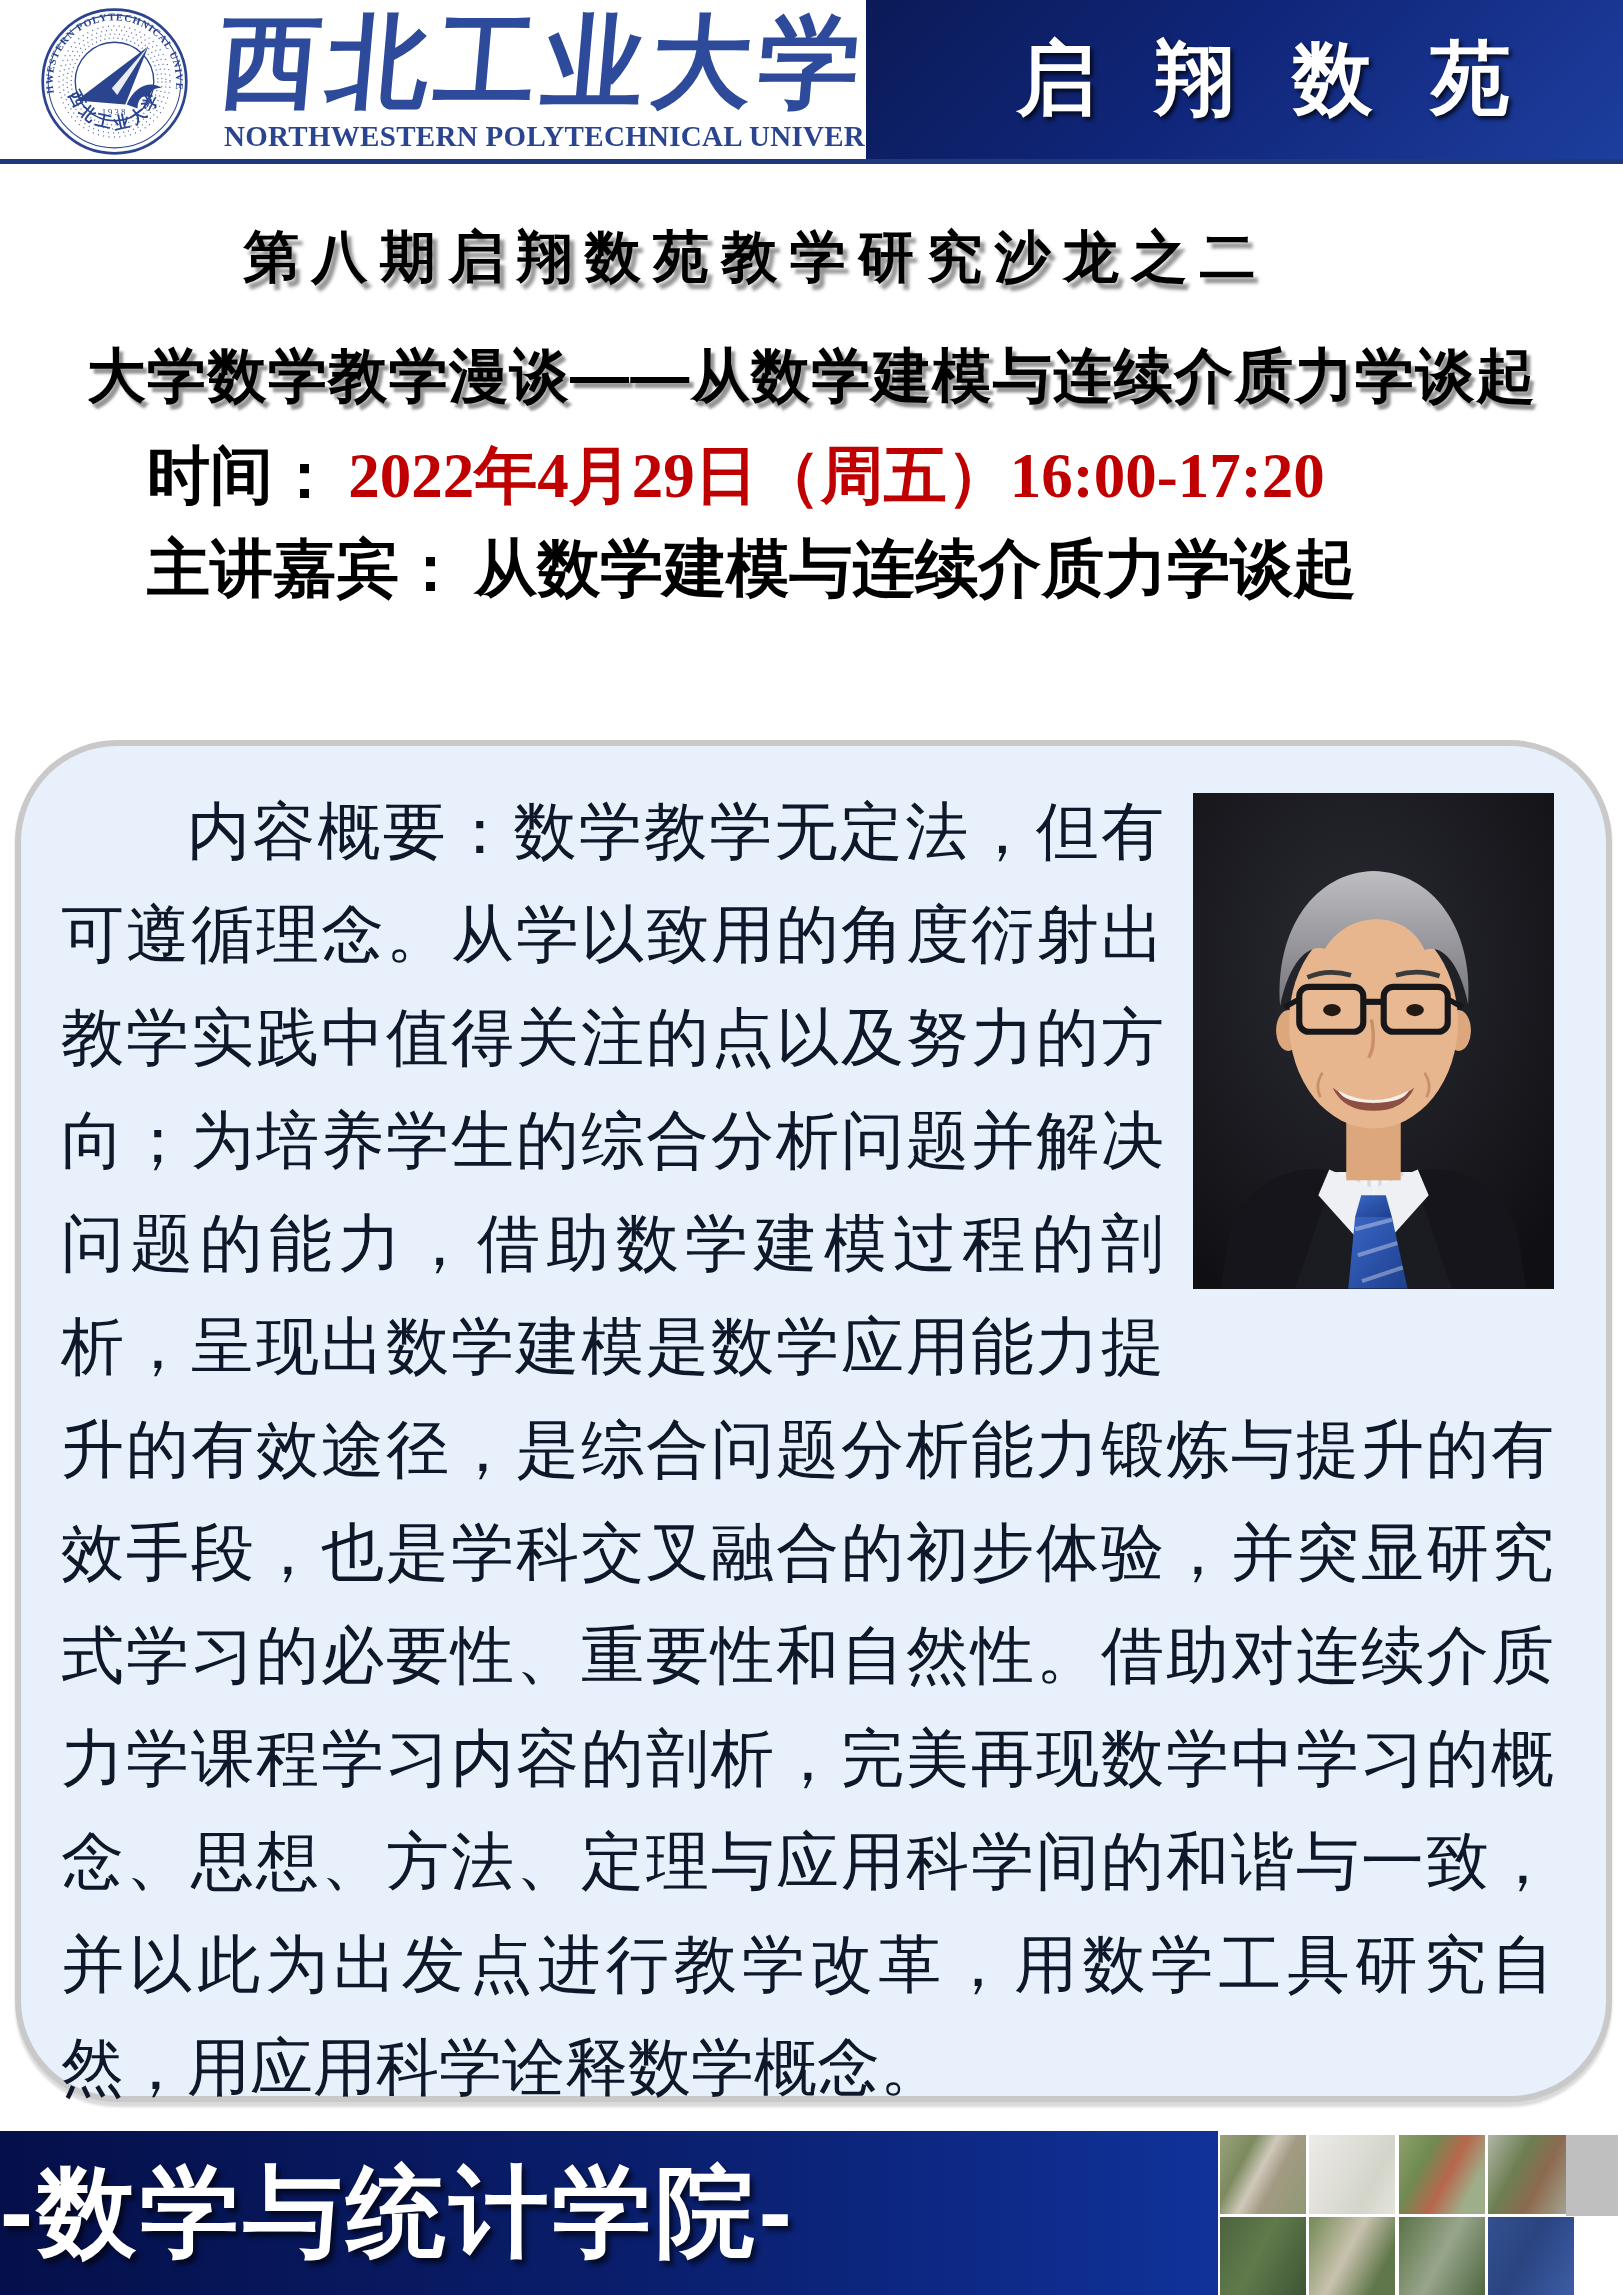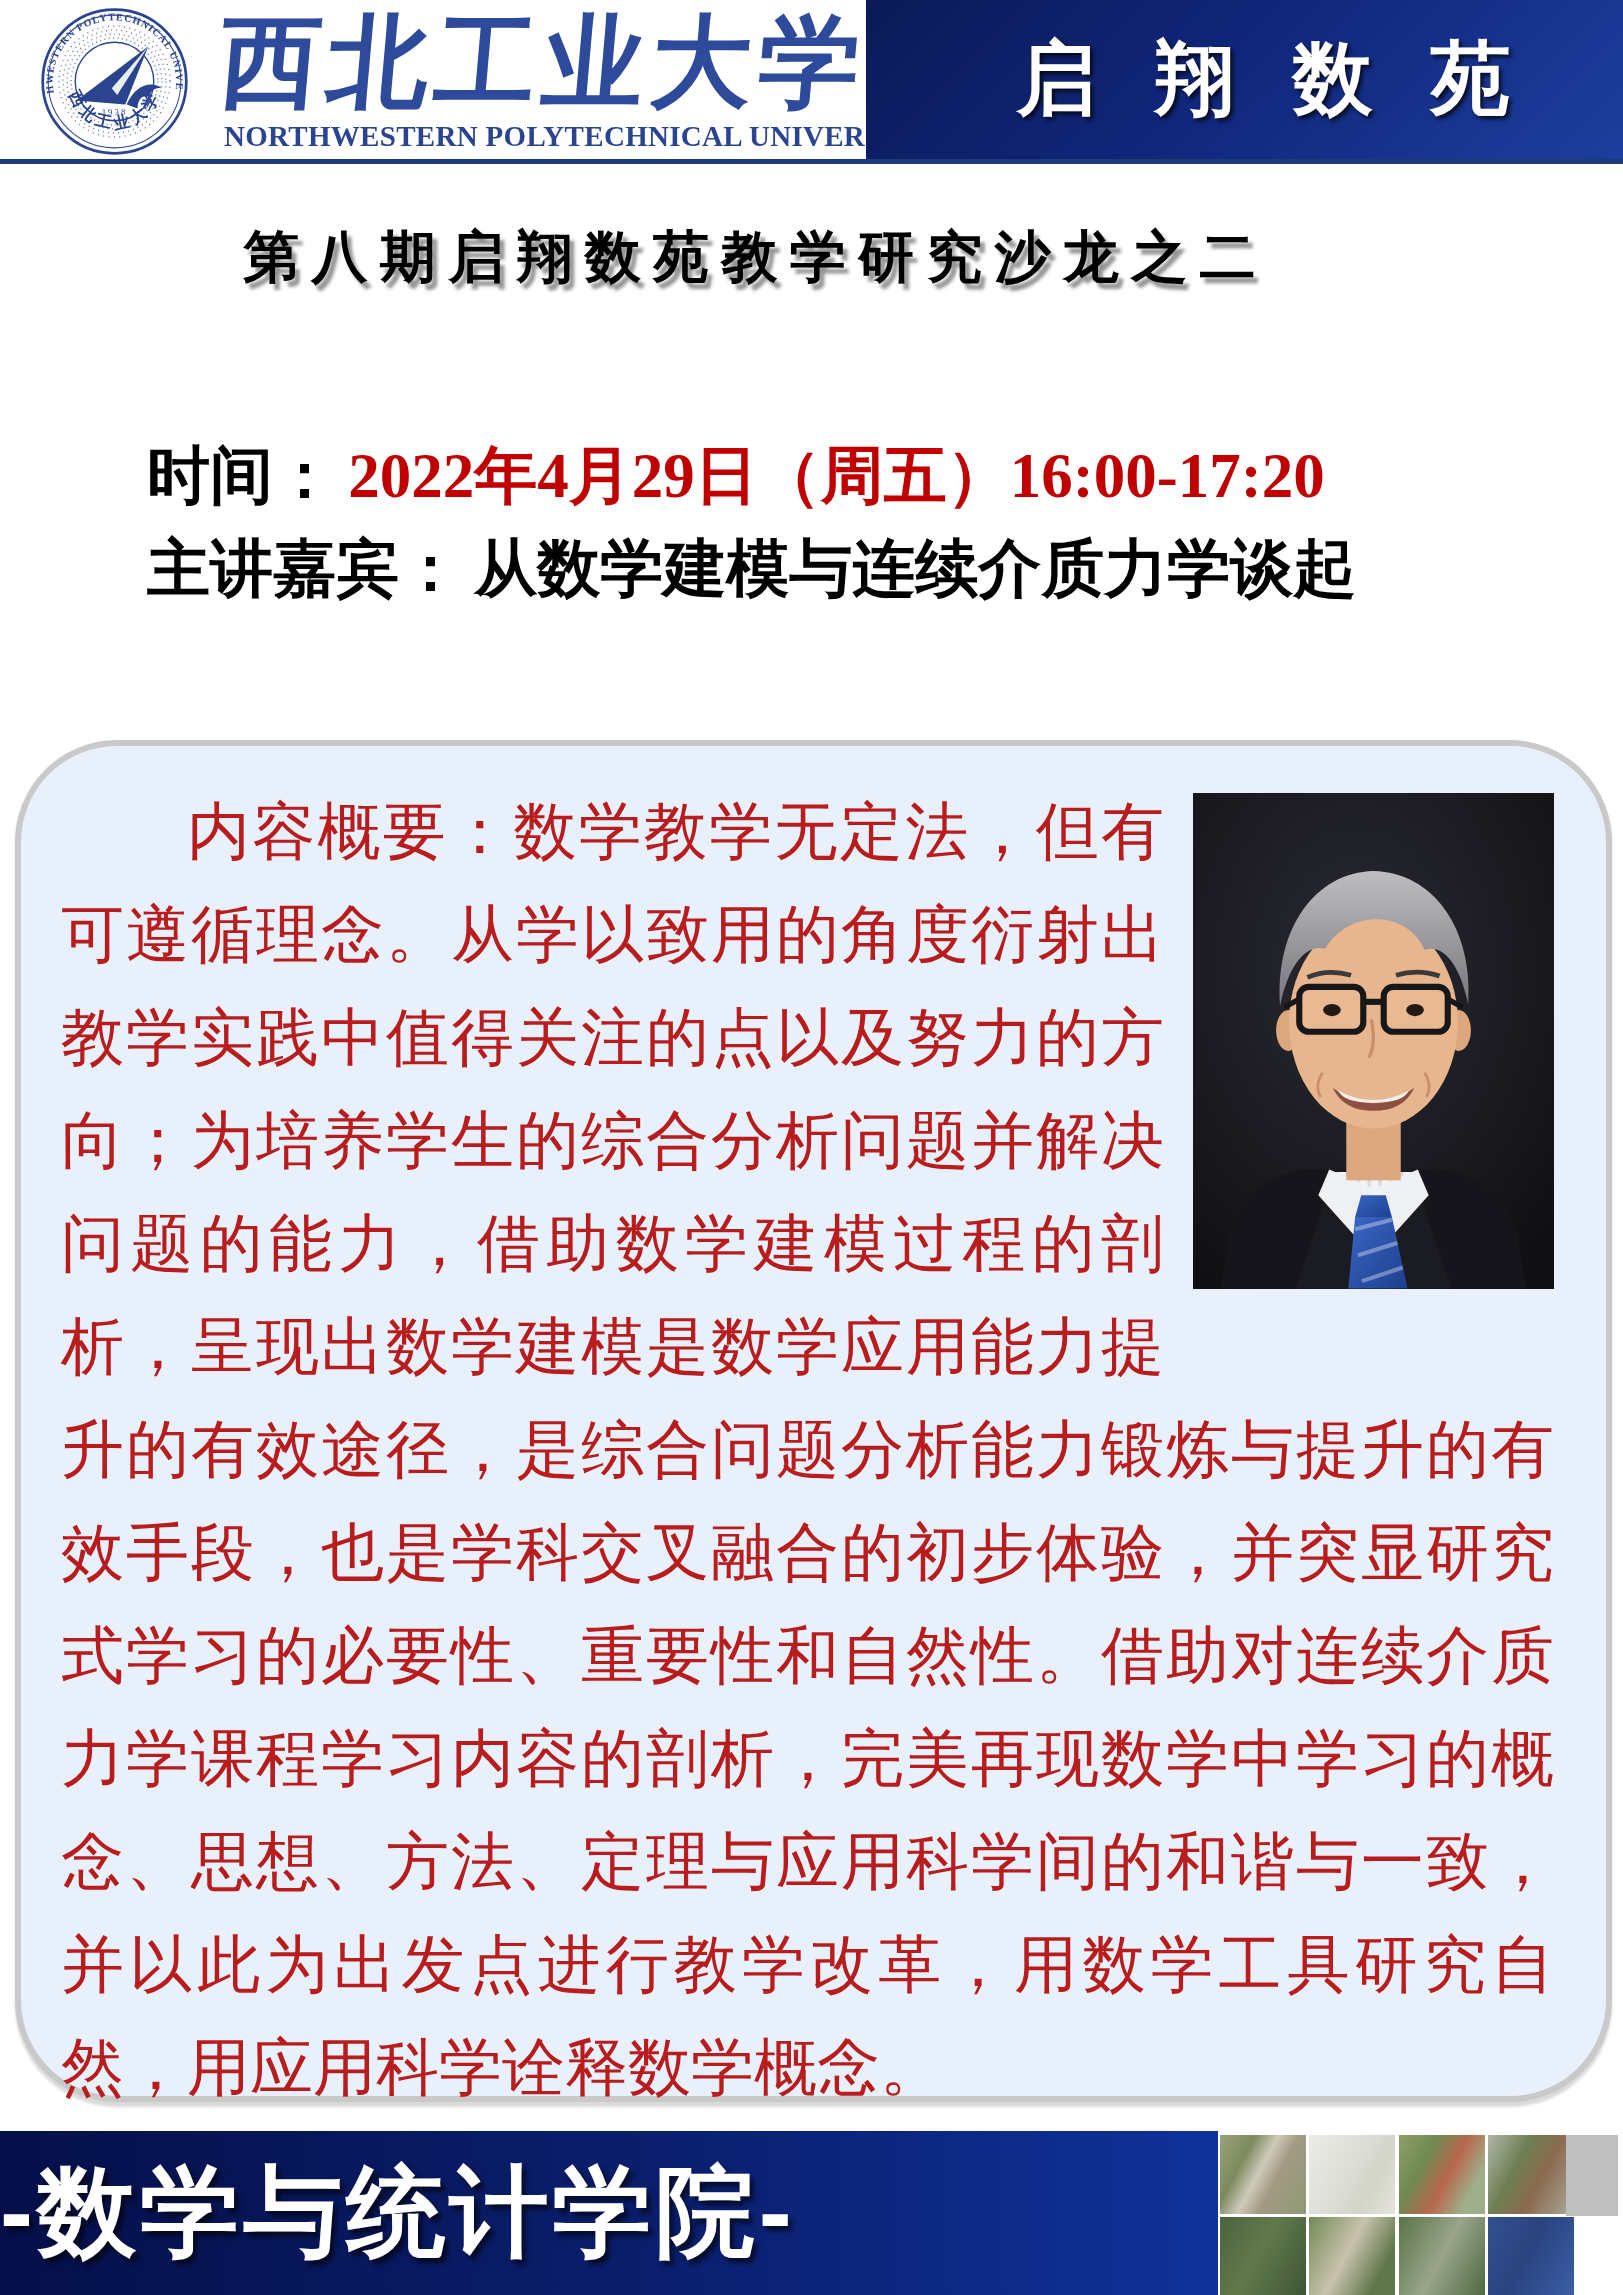--- a/index.html
+++ b/index.html
@@ -54,21 +54,21 @@
     box-sizing:border-box;background:#e8f1fb;border:6.1px solid #c9c9c9;border-radius:102px;
     box-shadow:0 4.1px 2.7px rgba(0,0,0,0.15);
     padding:35px 52px 20.5px 40px;
   }
   .portrait{
     float:right;width:361px;height:496px;margin:12.3px 0 41px 29px;
     background:#17171c;
   }
   .abstract{
     font-family:"Liberation Serif","DejaVu Serif",serif;
-    font-size:63px;line-height:103px;color:#b91c1c;text-align:justify;
+    font-size:63px;line-height:103px;color:#0f172a;text-align:justify;
     text-indent:2em;
   }
   
   .footer-banner{
     position:absolute;left:0;top:2131px;width:1218px;height:165px;
     background:linear-gradient(90deg,#05104a 0%,#0a1f6e 55%,#10329a 100%);
     display:flex;align-items:center;justify-content:flex-start;
   }
   .footer-banner .t{
     font-weight:900;font-size:99px;color:#ffffff;letter-spacing:4.1px;
@@ -127,20 +127,21 @@
 
   <div class="uni-cn">西北工业大学</div>
   <div class="uni-en">NORTHWESTERN POLYTECHNICAL UNIVERSITY</div>
 
   <div class="top-banner">
     <div class="t">启 翔 数 苑</div>
   </div>
   <div class="header-rule"></div>
 
   <div class="title1">第八期启翔数苑教学研究沙龙之二</div>
+  <div class="title2">大学数学教学漫谈——从数学建模与连续介质力学谈起</div>
 
   <div class="details">
     <div class="row">
       <span>时间：</span><span class="val red">2022年4月29日（周五）16:00-17:20</span>
     </div>
     <div class="row">
       <span>主讲嘉宾：</span><span class="val">从数学建模与连续介质力学谈起</span>
     </div>
   </div>
 

